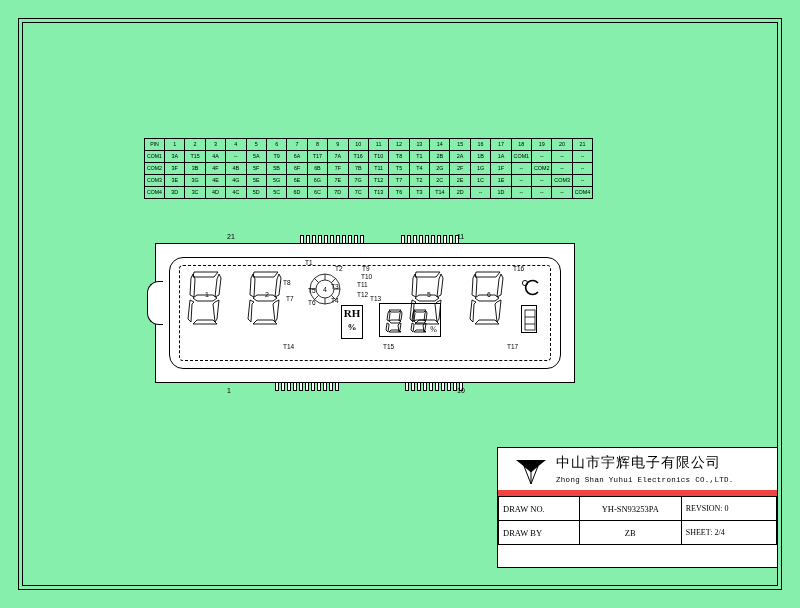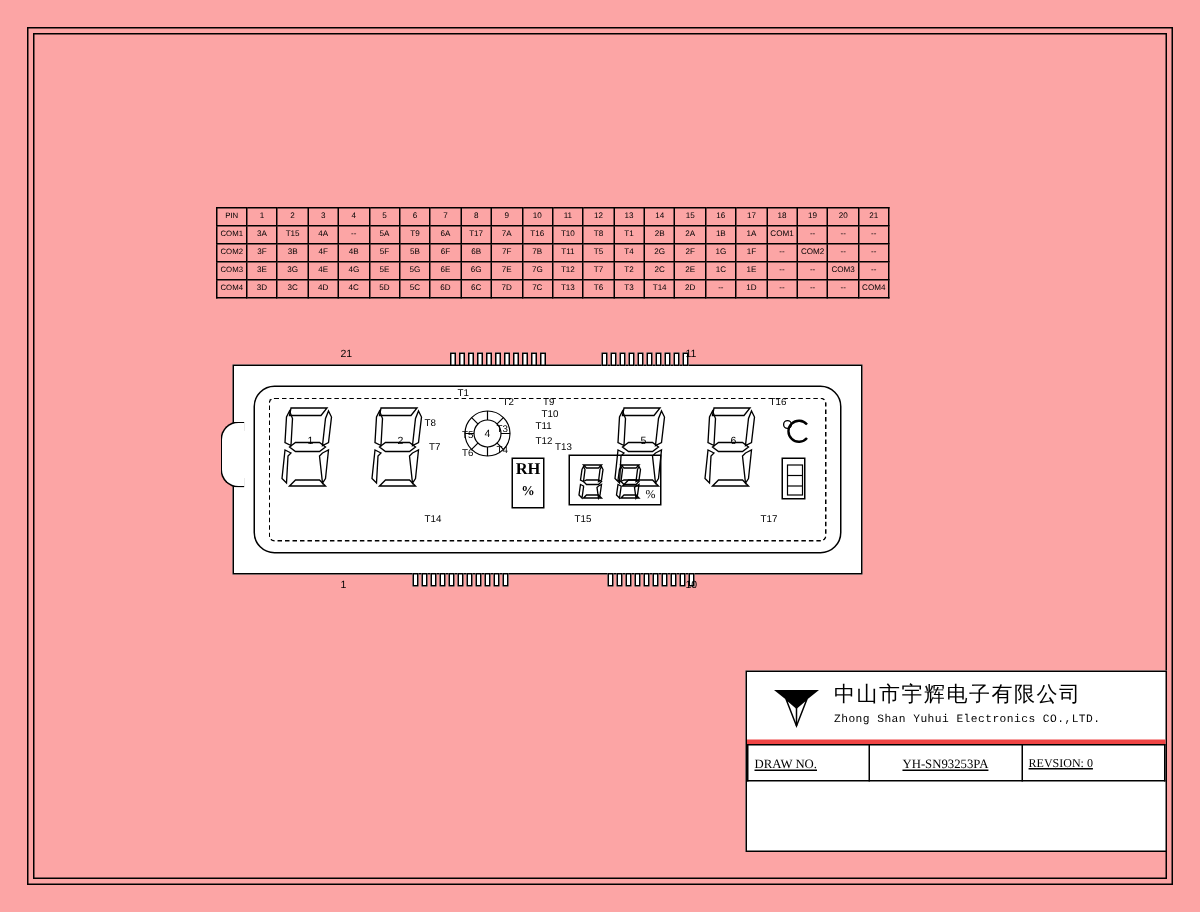--- a/index.html
+++ b/index.html
@@ -11,21 +11,21 @@
     width: 800px;
     height: 608px;
     font-family: "Liberation Sans", sans-serif;
     color: #000;
     overflow: hidden;
   }
   #sheet {
     position: relative;
     width: 800px;
     height: 608px;
-    background: #fca5a5;
+    background: #86efac;
   }
   
   .frame-outer {
     position: absolute;
     left: 18px;
     top: 18px;
     width: 764px;
     height: 572px;
     border: 1px solid #000;
     box-sizing: border-box;
@@ -213,21 +213,21 @@
     top: 447px;
     width: 281px;
     height: 121px;
     border: 1px solid #000;
     box-sizing: border-box;
     background: #fff;
   }
   .logo-row {
     position: relative;
     height: 48px;
-    border-bottom: 3px solid #ef4444;
+    border-bottom: 6px solid #ef4444;
     box-sizing: border-box;
   }
   .logo-mark {
     position: absolute;
     left: 16px;
     top: 8px;
     width: 34px;
     height: 30px;
   }
   .cn-name {
@@ -250,21 +250,20 @@
     width: 100%;
     border-collapse: collapse;
     font-size: 8.5px;
     font-family: "Liberation Serif", serif;
   }
   .tb-table td {
     border: 0.8px solid #000;
     height: 23px;
     padding: 0 4px;
     white-space: nowrap;
-    text-decoration: underline;
   }
   .tb-lbl { width: 78px; }
   .tb-val { width: 100px; text-align: center; }
   .tb-r   { width: 95px; font-size: 8px; }
 </style>
 </head>
 <body>
 
 <div id="sheet">
 
@@ -604,17 +603,22 @@
       <div class="cn-name">中山市宇辉电子有限公司</div>
       <div class="en-name">Zhong Shan Yuhui Electronics CO.,LTD.</div>
     </div>
     <table class="tb-table">
       <tbody>
         <tr>
           <td class="tb-lbl">DRAW NO.</td>
           <td class="tb-val">YH-SN93253PA</td>
           <td class="tb-r">REVSION:  0</td>
         </tr>
+        <tr>
+          <td class="tb-lbl">DRAW BY</td>
+          <td class="tb-val">ZB</td>
+          <td class="tb-r">SHEET: 2/4</td>
+        </tr>
       </tbody>
     </table>
   </div>
 
 </div>
 
 </body></html>

